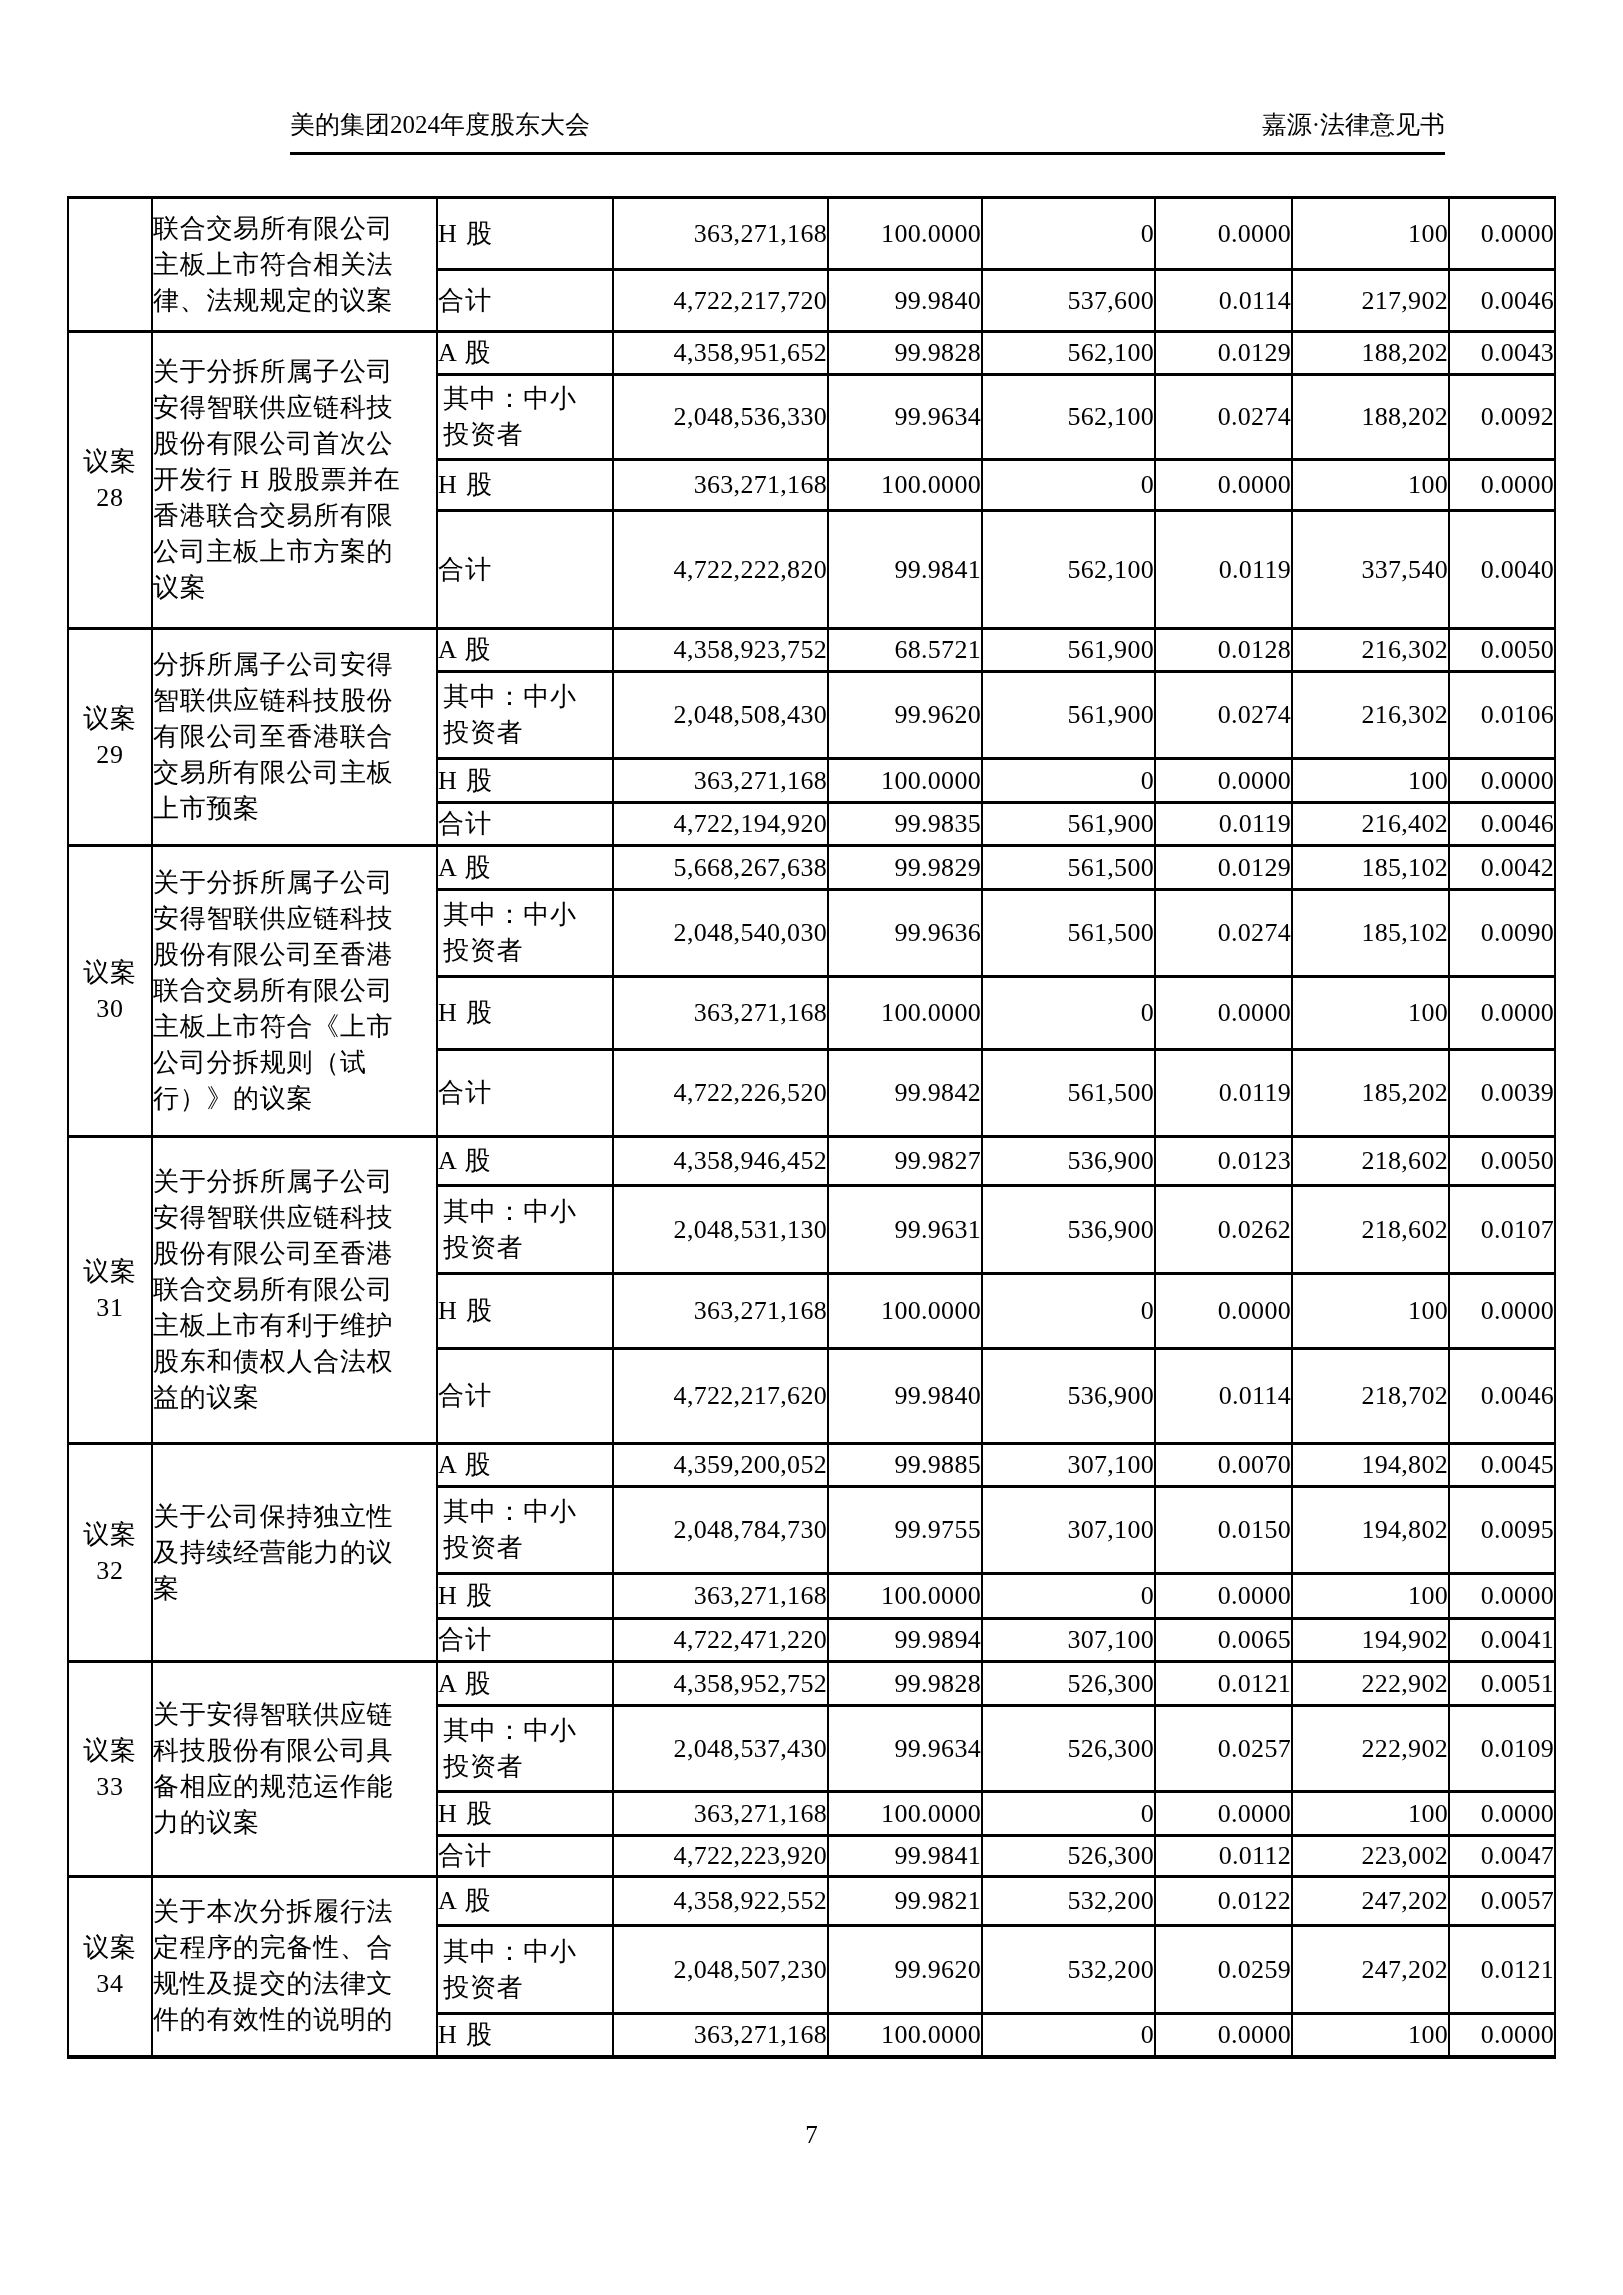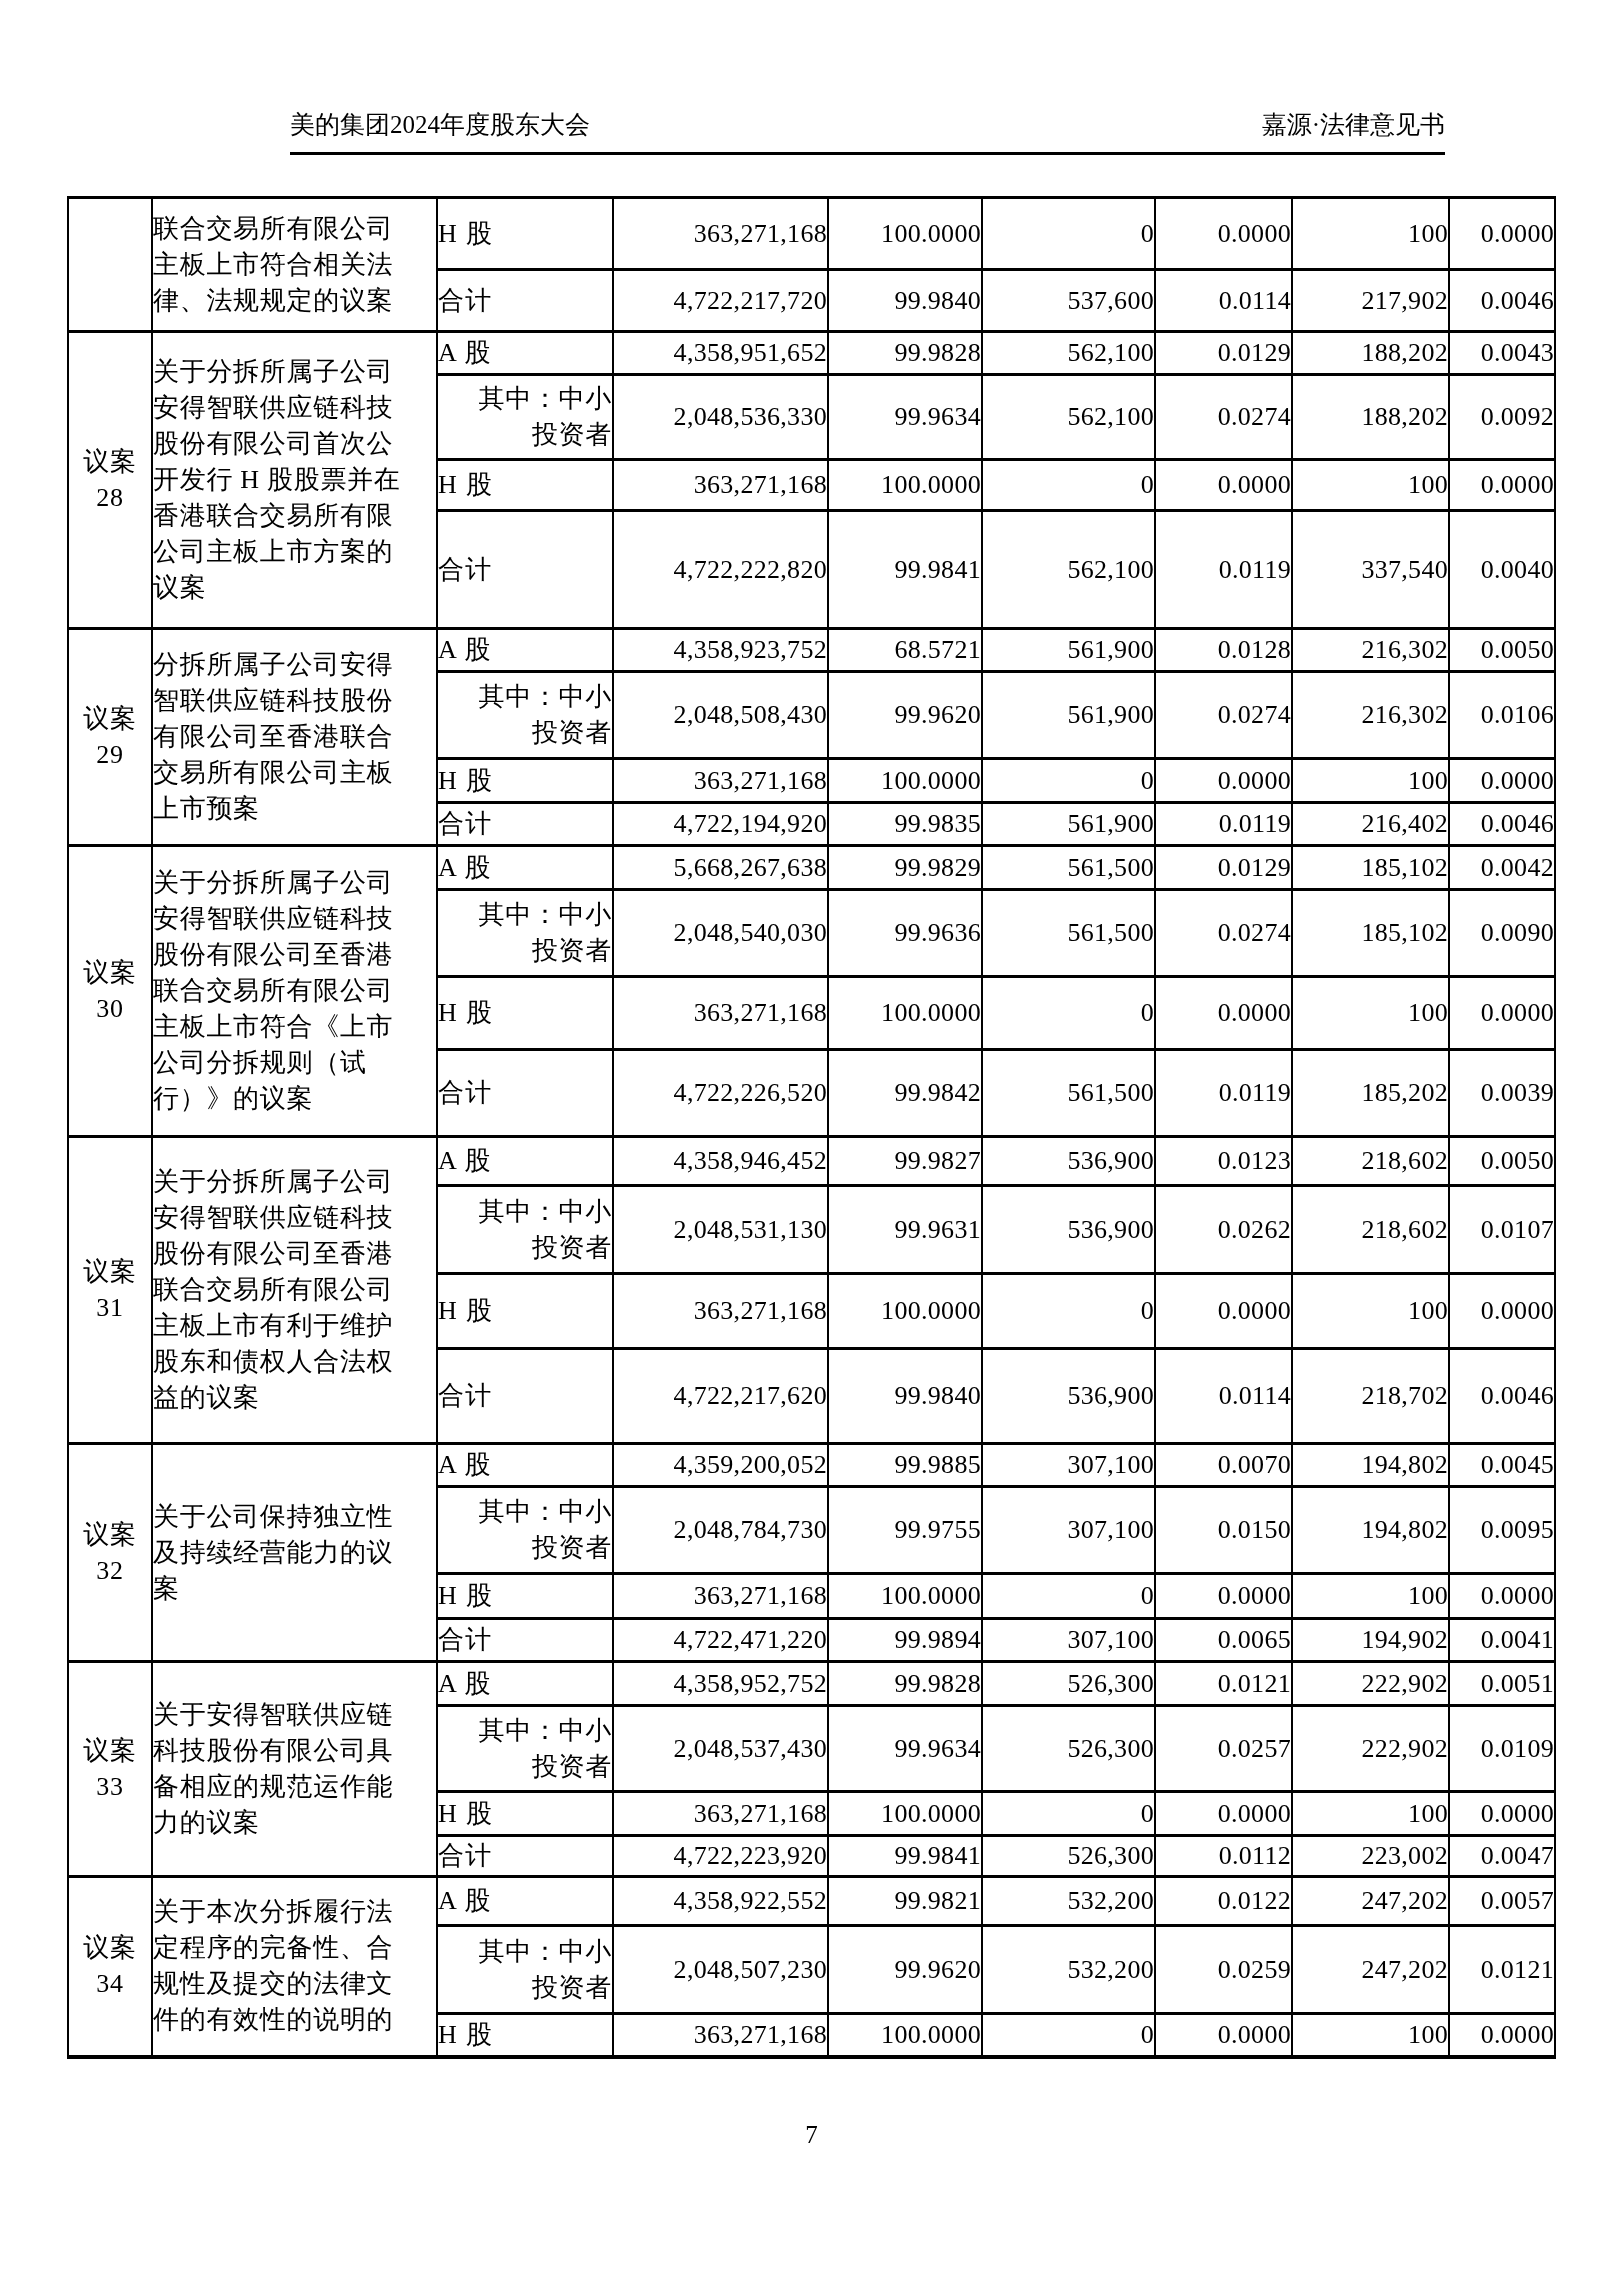--- a/index.html
+++ b/index.html
@@ -67,21 +67,21 @@
     line-height: 36px;
     letter-spacing: 0.7px;
     padding: 3.9px 11.8px;
   }
   td.cls-cell {
     white-space: pre-line;
     line-height: 36px;
     letter-spacing: 1.3px;
   }
   td.cls-cell.left {
-    text-align: right;
+    text-align: left;
     padding-left: 5.2px;
     letter-spacing: 0.7px;
   }
   td.num-cell {
     text-align: right;
     padding-right: 10.5px;
     letter-spacing: 0.3px;
   }
 
   

